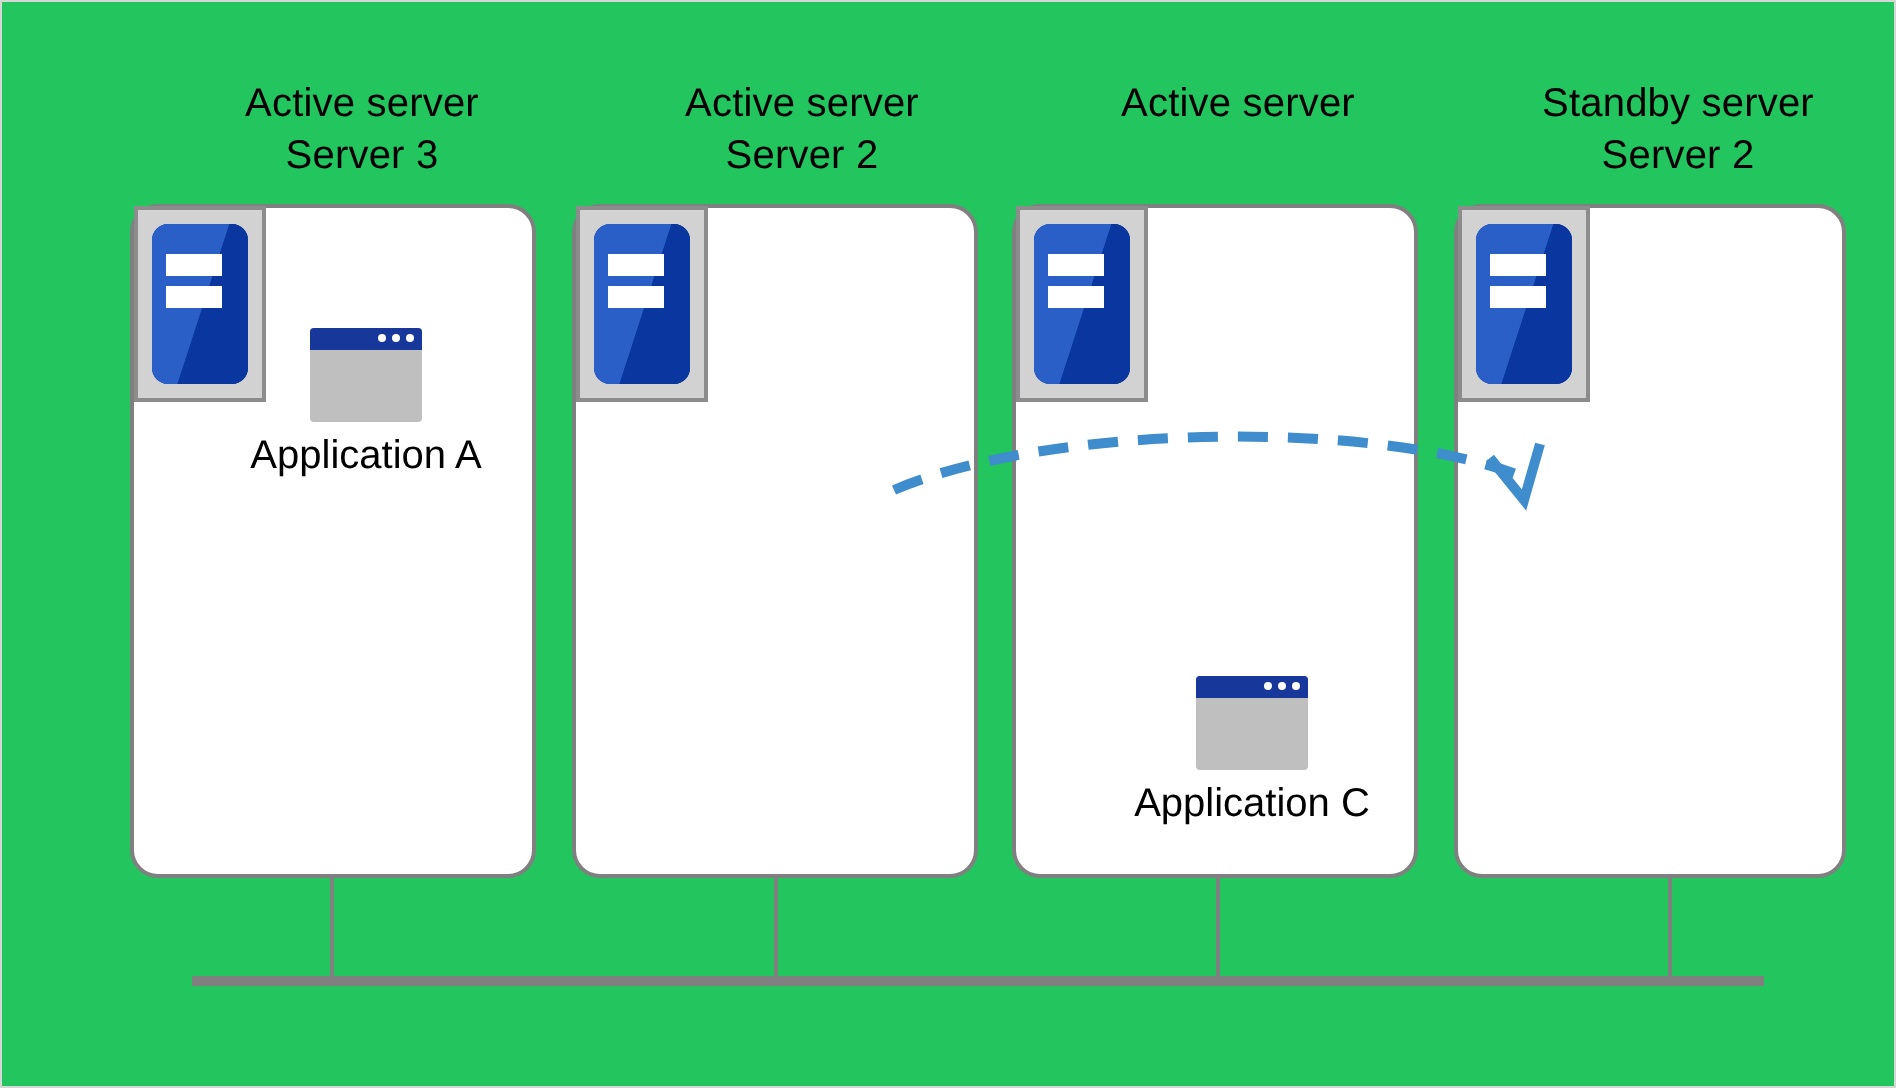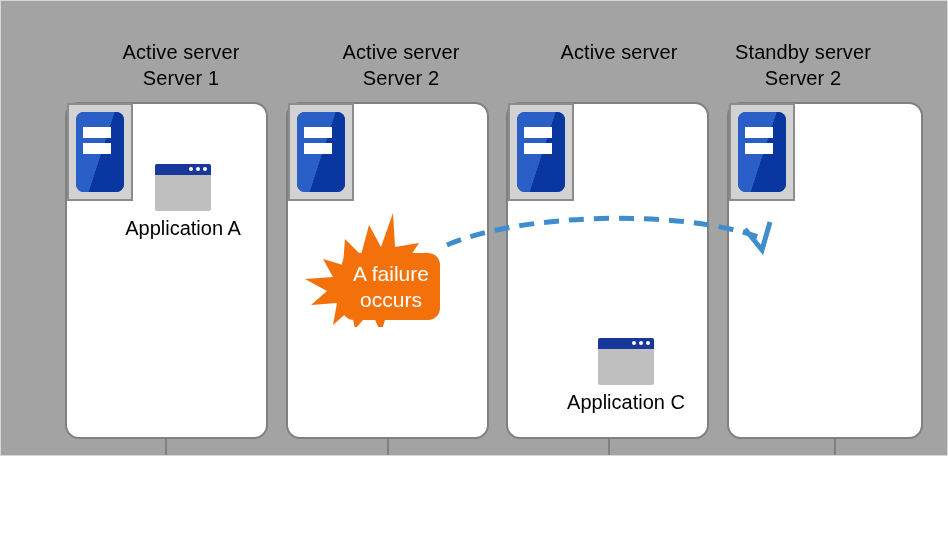--- a/index.html
+++ b/index.html
@@ -7,22 +7,22 @@
     margin: 0;
     padding: 0;
     background: #ffffff;
   }
   body {
     font-family: "Liberation Sans", sans-serif;
   }
   #canvas {
     position: relative;
     width: 948px;
-    height: 456px;
-    background: #a3a3a3;
+    height: 544px;
+    background: #22c55e;
     border: 1px solid #d6d6d6;
     box-sizing: border-box;
     overflow: hidden;
   }
 
   
   .col-header {
     position: absolute;
     text-align: center;
     font-size: 20px;
@@ -156,30 +156,30 @@
     z-index: 5;
   }
 </style>
 </head>
 <body>
 
 <div id="canvas">
 
   <div class="col-header" style="left:80px; top:38px; width:200px;">
     <span class="hdr-role">Active server</span>
-    <span class="hdr-name">Server 1</span>
+    <span class="hdr-name">Server 3</span>
   </div>
   <div class="col-header" style="left:300px; top:38px; width:200px;">
     <span class="hdr-role">Active server</span>
     <span class="hdr-name">Server 2</span>
   </div>
   <div class="col-header" style="left:518px; top:38px; width:200px;">
     <span class="hdr-role">Active server</span>
   </div>
-  <div class="col-header" style="left:702px; top:38px; width:200px;">
+  <div class="col-header" style="left:738px; top:38px; width:200px;">
     <span class="hdr-role">Standby server</span>
     <span class="hdr-name">Server 2</span>
   </div>
 
   <div class="server-box" style="left:64px; top:101px; width:203px; height:337px;"></div>
   <div class="server-box" style="left:285px; top:101px; width:203px; height:337px;"></div>
   <div class="server-box" style="left:505px; top:101px; width:203px; height:337px;"></div>
   <div class="server-box" style="left:726px; top:101px; width:196px; height:337px;"></div>
 
   <div class="server-icon" style="left:66px; top:102px; width:66px; height:98px;">
@@ -227,29 +227,20 @@
           <span class="dot"></span>
           <span class="dot"></span>
           <span class="dot"></span>
         </div>
       </div>
     </div>
     <div class="app-label">Application  C</div>
   </div>
 
 
-  <div class="failure-group" style="left:296px; top:206px; width:150px; height:120px;">
-    <svg class="burst-svg" width="150" height="120" viewBox="0 0 150 120">
-      <polygon fill="#f4700a" points="96,6 84,40 72,18 64,48 48,32 46,58 26,52 36,70 8,72 30,84 14,98 40,96 36,118 54,102 58,122 74,104 84,126 92,100 108,112 104,86 126,88 112,72 140,62 110,54 122,36 98,40"></polygon>
-    </svg>
-    <div class="failure-label" style="left:45px; top:46px; width:98px; height:67px;">
-      <span>A failure</span>
-      <span>occurs</span>
-    </div>
-  </div>
 
   <svg class="failover-arrow" viewBox="0 0 948 544">
     <path d="M 446,244 C 520,212 680,208 757,236" fill="none" stroke="#3f8dcc" stroke-width="5" stroke-dasharray="15,10" stroke-linecap="butt"></path>
     <polyline points="744,228 761,249 769,221" fill="none" stroke="#3f8dcc" stroke-width="5" stroke-linecap="butt" stroke-linejoin="miter"></polyline>
   </svg>
 
   <div class="drop-line" style="left:164px; top:438px; height:52px;"></div>
   <div class="drop-line" style="left:386px; top:438px; height:52px;"></div>
   <div class="drop-line" style="left:607px; top:438px; height:52px;"></div>
   <div class="drop-line" style="left:833px; top:438px; height:52px;"></div>

